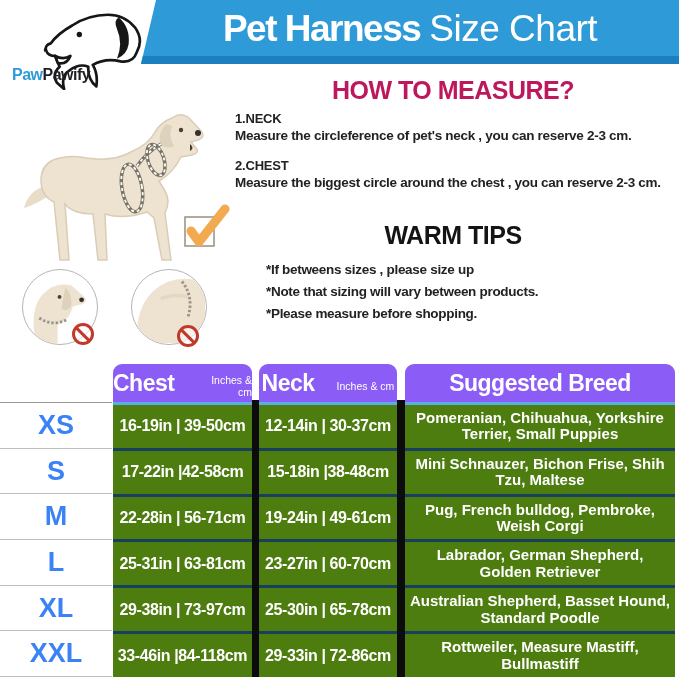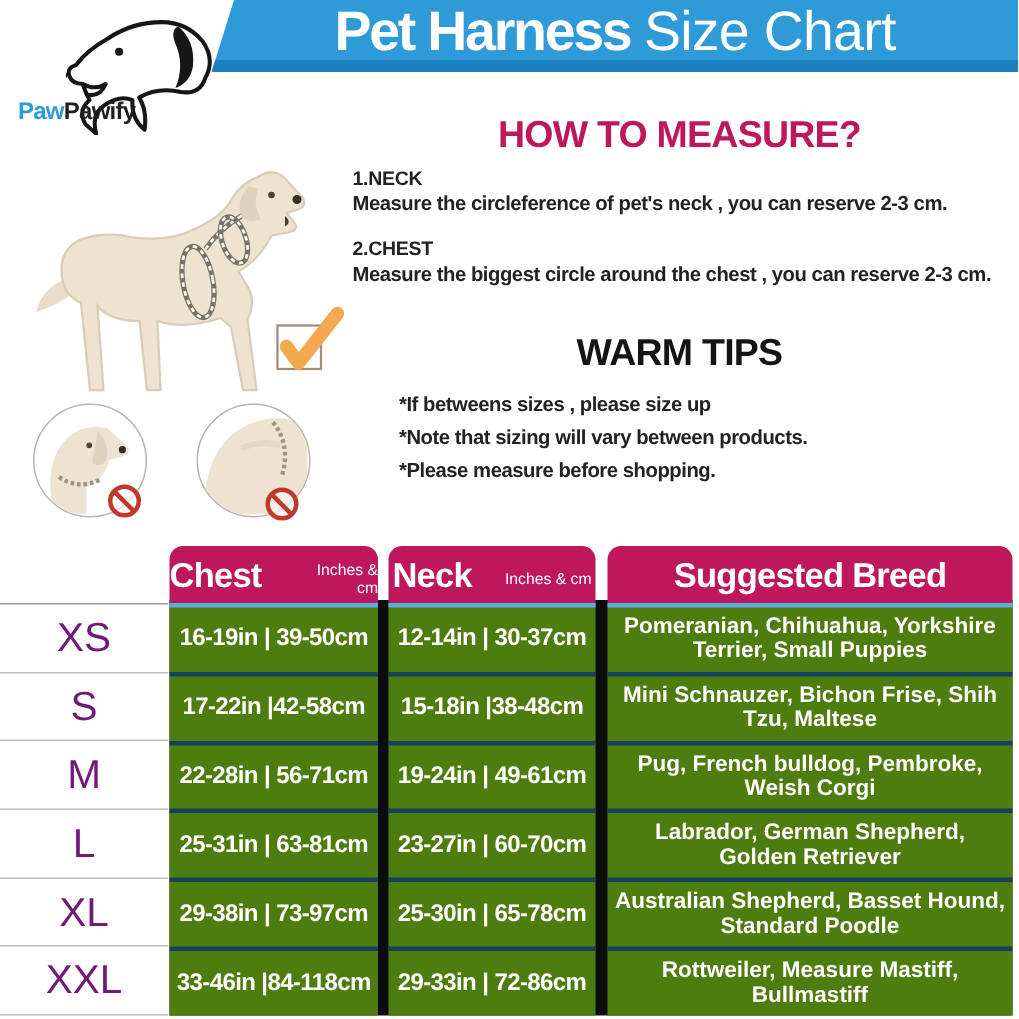--- a/index.html
+++ b/index.html
@@ -1,20 +1,20 @@
 <!DOCTYPE html>
 <html><head>
 <meta charset="utf-8">
 <style>
   html,body{margin:0;padding:0;background:#fff;}
   .page{position:relative;width:679px;height:679px;background:#fff;overflow:hidden;
         font-family:"Liberation Sans", sans-serif;}
 
   
-  .banner{position:absolute;top:0;left:141px;right:0;height:48px;background:#2e9ad8;
+  .banner{position:absolute;top:0;left:141px;right:0;height:64px;background:#2e9ad8;
           clip-path:polygon(15px 0,100% 0,100% 100%,0 100%);
           display:flex;align-items:center;justify-content:center;padding-bottom:6px;box-sizing:border-box;}
   .banner::after{content:"";position:absolute;left:0;right:0;bottom:0;height:8px;background:#1c7fc0;}
   .banner-title{color:#fff;font-size:37px;white-space:nowrap;}
   .banner-title .tb{font-weight:800;letter-spacing:-1.5px;}
   .banner-title .tl{font-weight:400;letter-spacing:-0.5px;margin-left:9px;}
 
   
   .logo{position:absolute;top:2px;left:4px;width:175px;height:102px;}
   .logo svg{position:absolute;left:28px;top:2px;}
@@ -46,36 +46,36 @@
               font-size:25px;font-weight:800;color:#141414;letter-spacing:-0.5px;}
   .tips{position:absolute;left:266px;top:259px;width:410px;color:#222;}
   .tip{font-size:13.5px;font-weight:600;line-height:22px;letter-spacing:-0.3px;}
 
   
   .tbl-underlay{position:absolute;left:113px;top:400px;width:562px;height:277px;background:#0c0c0c;}
   .size-col{position:absolute;top:364px;}
   .col-chest{left:113px;width:139px;}
   .col-neck{left:259px;width:138px;}
   .col-breed{left:405px;width:270px;}
-  .col-header{height:38px;background:#be185d;border-radius:9px 9px 0 0;color:#fff;
+  .col-header{height:38px;background:#8b5cf6;border-radius:9px 9px 0 0;color:#fff;
               display:flex;align-items:center;justify-content:center;gap:22px;}
   .col-main{font-size:23px;font-weight:800;letter-spacing:-0.5px;}
   .col-sub{font-size:10.5px;font-weight:400;margin-top:6px;text-align:right;}
   .col-body{height:275px;display:flex;flex-direction:column;border-top:3px solid #58b0e2;
             box-sizing:border-box;background:#4d7c0f;}
   .cell{flex:1;display:flex;align-items:center;justify-content:center;color:#fff;
         border-bottom:3px solid #16405e;text-align:center;}
   .cell:last-child{border-bottom:none;}
   .cell-range{font-size:16px;font-weight:800;letter-spacing:-0.4px;}
   .cell-breed{font-size:15px;font-weight:700;line-height:16.5px;padding:0 4px;}
 
   .label-col{position:absolute;left:0;top:402px;width:112px;height:275px;
              display:flex;flex-direction:column;border-top:1px solid #9a9a9a;box-sizing:border-box;}
   .size-label{flex:1;display:flex;align-items:center;justify-content:center;
-              font-size:27px;font-weight:400;color:#701a75;border-bottom:1px solid #bdbdbd;}
+              font-size:27px;font-weight:700;color:#3b82f6;border-bottom:1px solid #bdbdbd;}
 </style>
 </head>
 <body>
 
 <div class="page">
 
   <div class="banner">
     <div class="banner-title">
       <span class="tb">Pet Harness</span><span class="tl">Size Chart</span>
     </div>

